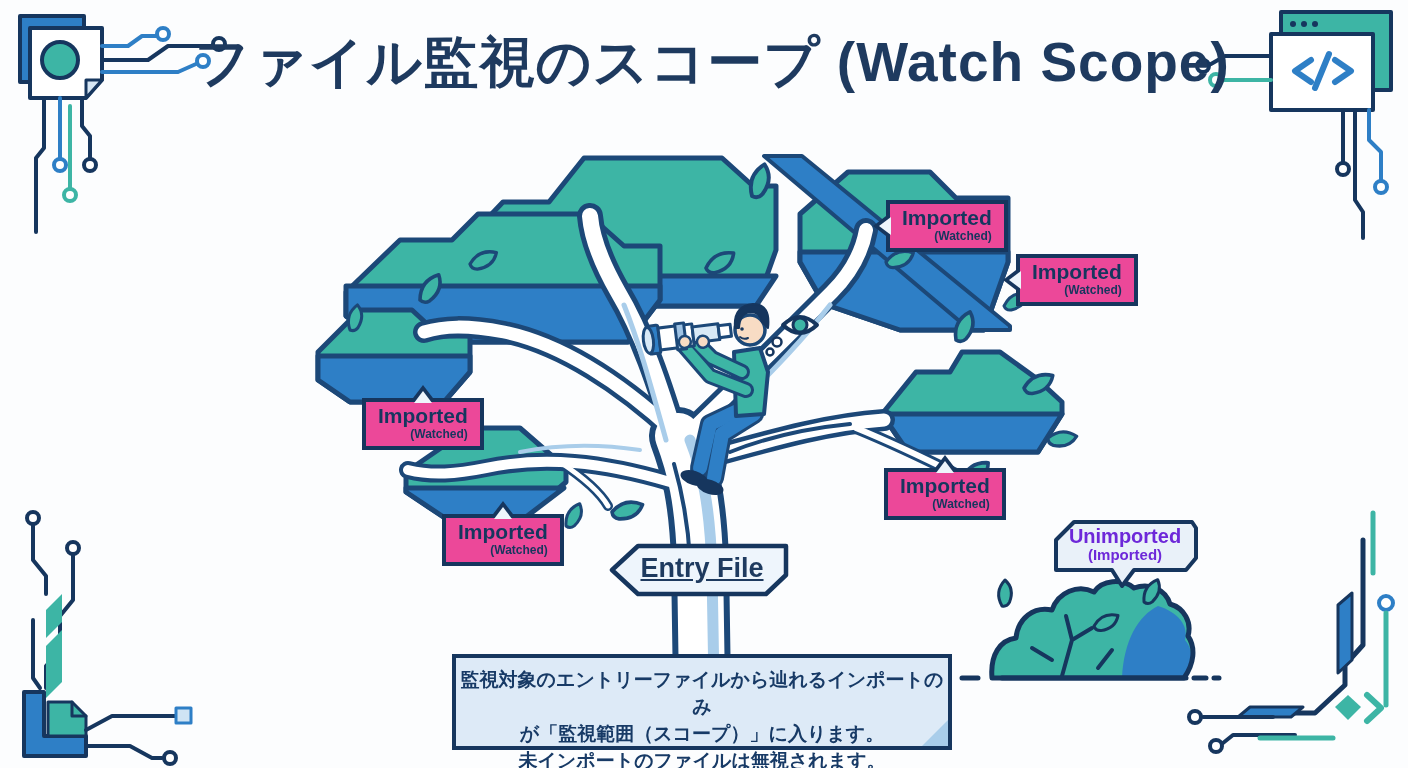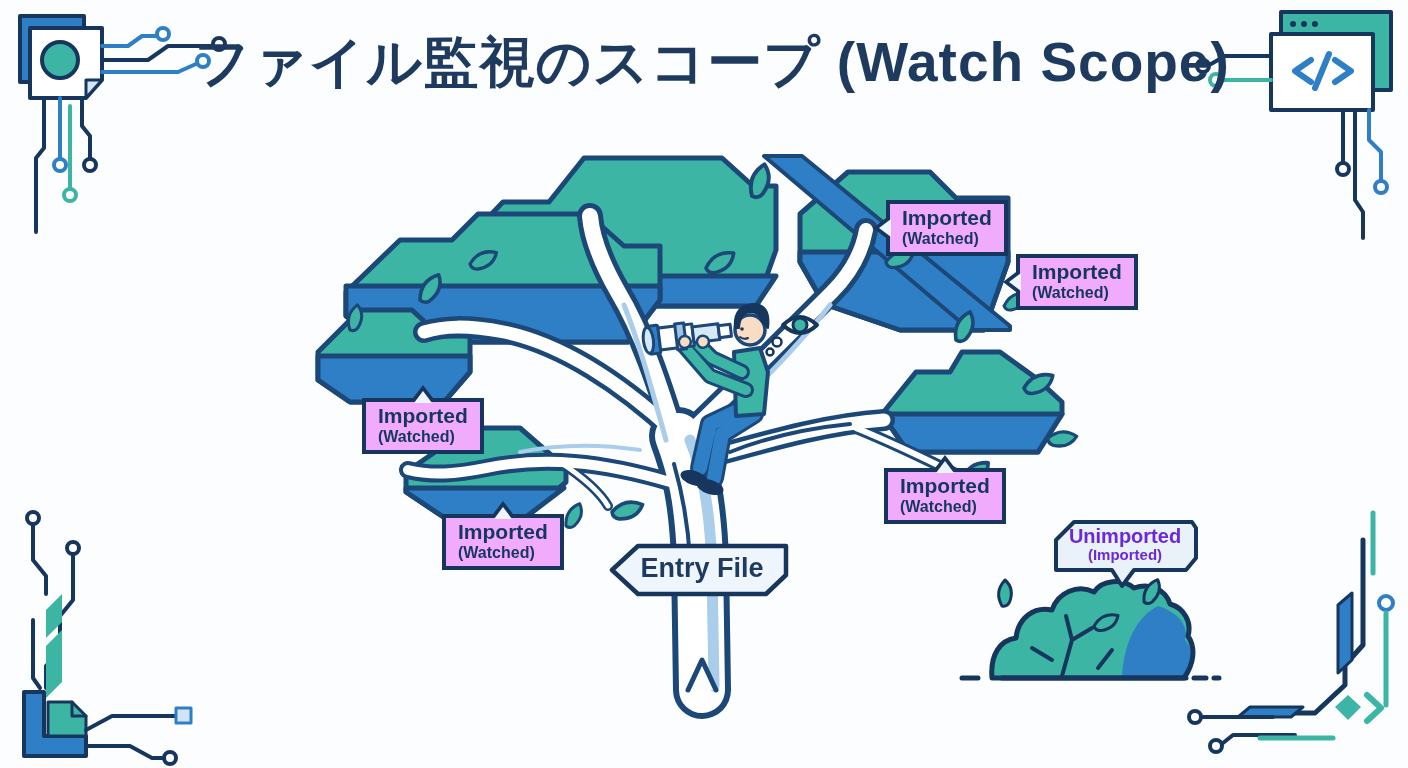--- a/index.html
+++ b/index.html
@@ -17,25 +17,25 @@
   .corner.br{right:0;bottom:0;}
 
   h1.page-title{
     position:absolute;top:26px;left:8px;width:100%;margin:0;z-index:4;
     text-align:center;font-size:55px;font-weight:700;color:#1e3a5f;
     letter-spacing:1px;
   }
 
   
   .label{
-    position:absolute;z-index:5;background:#f0abfc;border:4px solid #16365e;
-    color:#16365e;text-align:left;padding:3px 12px 5px;line-height:1.08;
+    position:absolute;z-index:5;background:#ec4899;border:4px solid #16365e;
+    color:#16365e;text-align:right;padding:3px 12px 5px;line-height:1.08;
   }
   .label .main{display:block;font-size:21px;font-weight:bold;}
-  .label .sub{display:block;font-size:16px;font-weight:bold;}
+  .label .sub{display:block;font-size:12px;font-weight:bold;}
   .label.point-left::before{
     content:"";position:absolute;left:-17px;top:50%;margin-top:-13px;
     border-top:13px solid transparent;border-bottom:13px solid transparent;
     border-right:17px solid #16365e;
   }
   .label.point-left::after{
     content:"";position:absolute;left:-11px;top:50%;margin-top:-9px;
     border-top:9px solid transparent;border-bottom:9px solid transparent;
     border-right:12px solid #eef5fc;
   }
@@ -56,21 +56,21 @@
     position:absolute;left:0;top:7px;width:150px;text-align:center;
     color:#6d28d9;line-height:1.1;
   }
   .bubble .txt .main{display:block;font-size:20px;font-weight:bold;}
   .bubble .txt .sub{display:block;font-size:15px;font-weight:bold;}
 
   
   .entry-sign{position:absolute;left:608px;top:541px;width:184px;height:58px;z-index:6;}
   .entry-sign .txt{
     position:absolute;left:14px;top:12px;width:160px;text-align:center;
-    font-size:27px;font-weight:bold;color:#1e3a5f;
+    font-size:27px;font-weight:bold;color:#1e3a5f;text-decoration:underline;
   }
 
   
   .caption-box{
     position:absolute;left:452px;top:654px;width:500px;height:96px;z-index:7;
     background:#ddeaf7;border:4px solid #16365e;box-sizing:border-box;
     text-align:center;color:#173a66;padding-top:9px;
   }
   .caption-box .cap-line{display:block;font-size:19px;font-weight:bold;line-height:1.42;}
   .caption-box .fold{
@@ -318,14 +318,20 @@
     </div>
   </div>
 
   <div class="entry-sign">
     <svg width="184" height="58" viewBox="0 0 184 58">
       <path d="M 4,29 L 30,5 L 178,5 L 178,34 L 158,53 L 30,53 Z" fill="#eef5fc" stroke="#16365e" stroke-width="4.5" stroke-linejoin="round"></path>
     </svg>
     <div class="txt">Entry File</div>
   </div>
 
+  <div class="caption-box">
+    <span class="cap-line">監視対象のエントリーファイルから辿れるインポートのみ</span>
+    <span class="cap-line">が「監視範囲（スコープ）」に入ります。</span>
+    <span class="cap-line">未インポートのファイルは無視されます。</span>
+    <div class="fold"></div>
+  </div>
 
 </div>
 
 </body></html>

